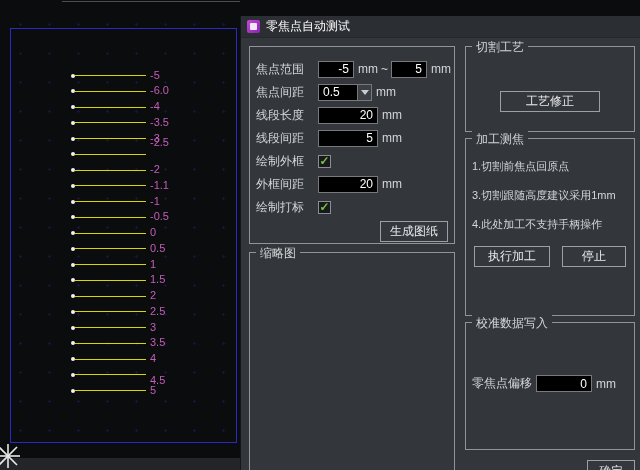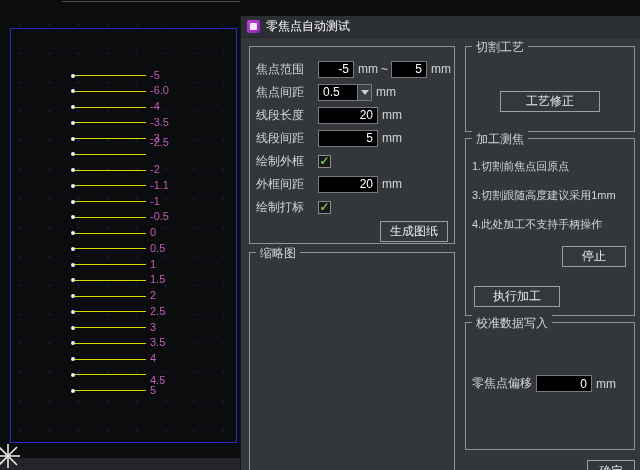--- a/index.html
+++ b/index.html
@@ -59,21 +59,21 @@
               border-top:5px solid #c9ccd0; }
 
   .checkbox { display:inline-flex; align-items:center; justify-content:center; width:13px; height:13px;
               background:#17191c; border:1px solid #8a8f94; color:#79c143; font-size:12px;
               font-weight:bold; line-height:11px; }
 
   .btn { display:flex; align-items:center; justify-content:center; background:#34373c;
          border:1px solid #9aa0a6; color:#e9eaec; font-size:12px; cursor:default; white-space:nowrap; }
   .btn-generate { width:68px; height:21px; margin-left:auto; margin-top:2px; }
   .btn-correct  { width:100px; height:21px; margin:44px auto 12px auto; }
-  .btn-run  { width:86px; height:21px;margin-top:40px; }
+  .btn-run  { width:76px; height:21px; }
   .btn-stop { width:64px; height:21px; }
   .btn-ok   { position:absolute; left:346px; top:444px; width:48px; height:22px; }
 
   .notes .note { font-size:11px; color:#d4d6d9; height:13px; margin-bottom:16px; white-space:nowrap; overflow:hidden; }
   .focus-btn-row { display:flex; justify-content:space-between; padding:0 2px; margin-top:6px; }
 
   .calib-row { display:flex; align-items:center; }
   .calib-row .lbl { width:64px; }
 </style>
 </head>

